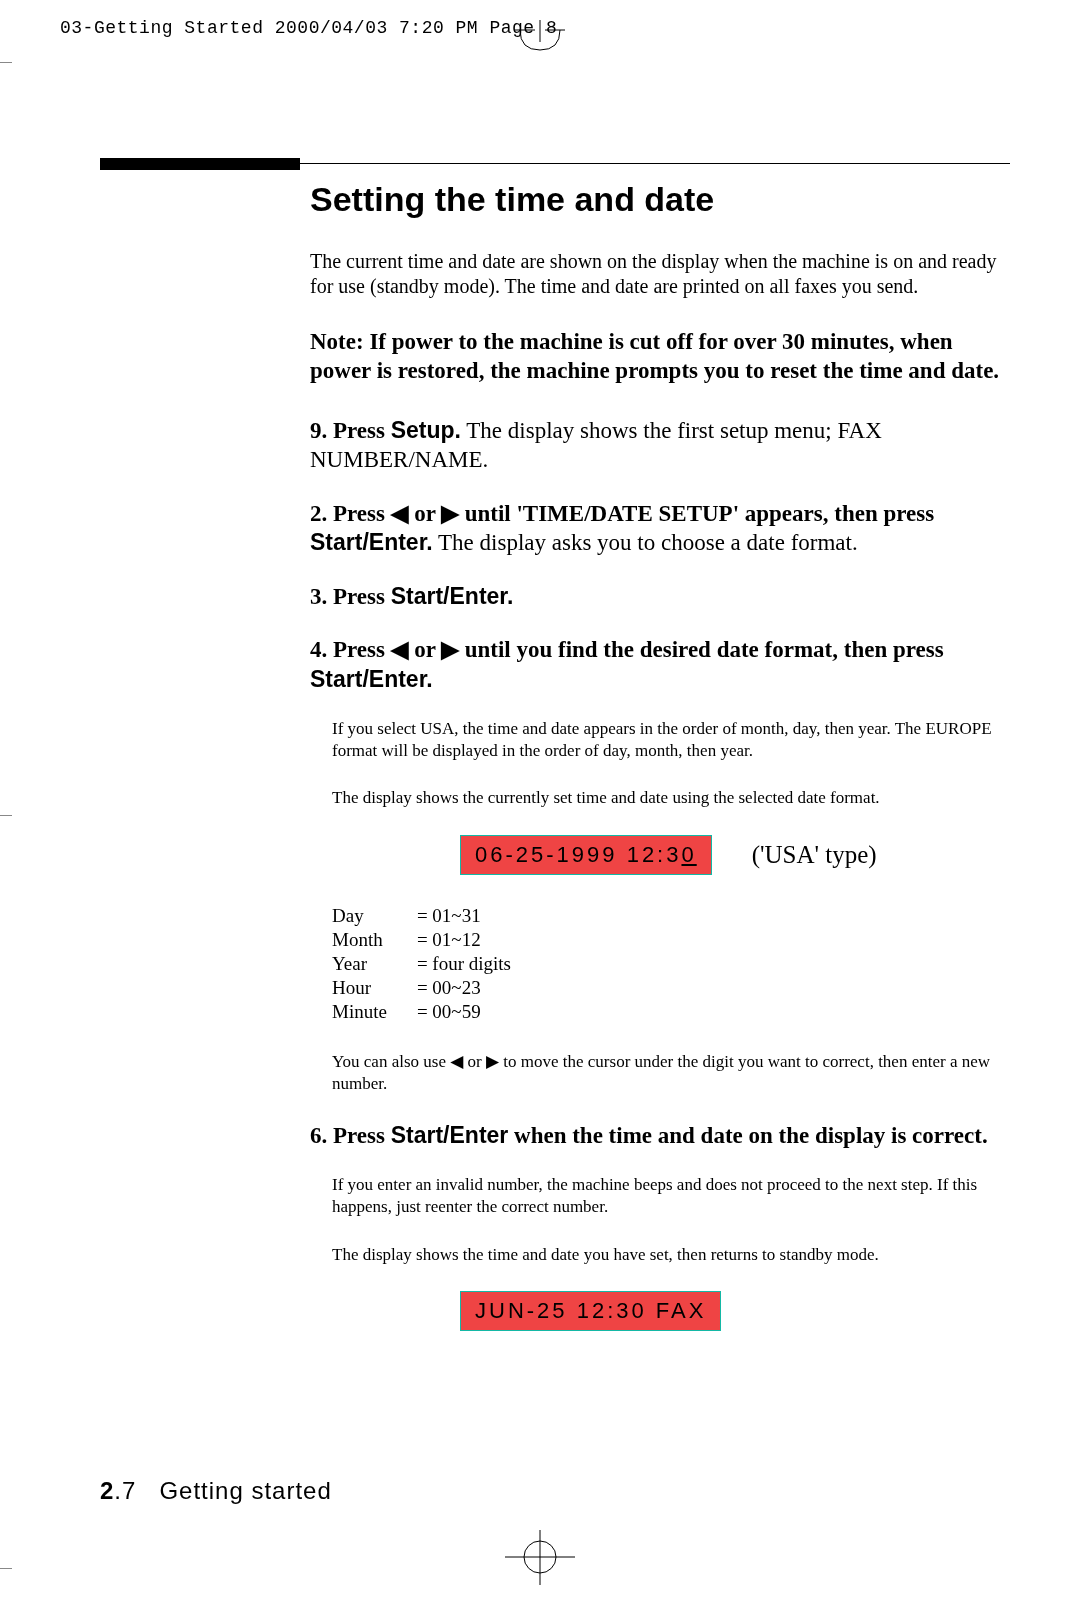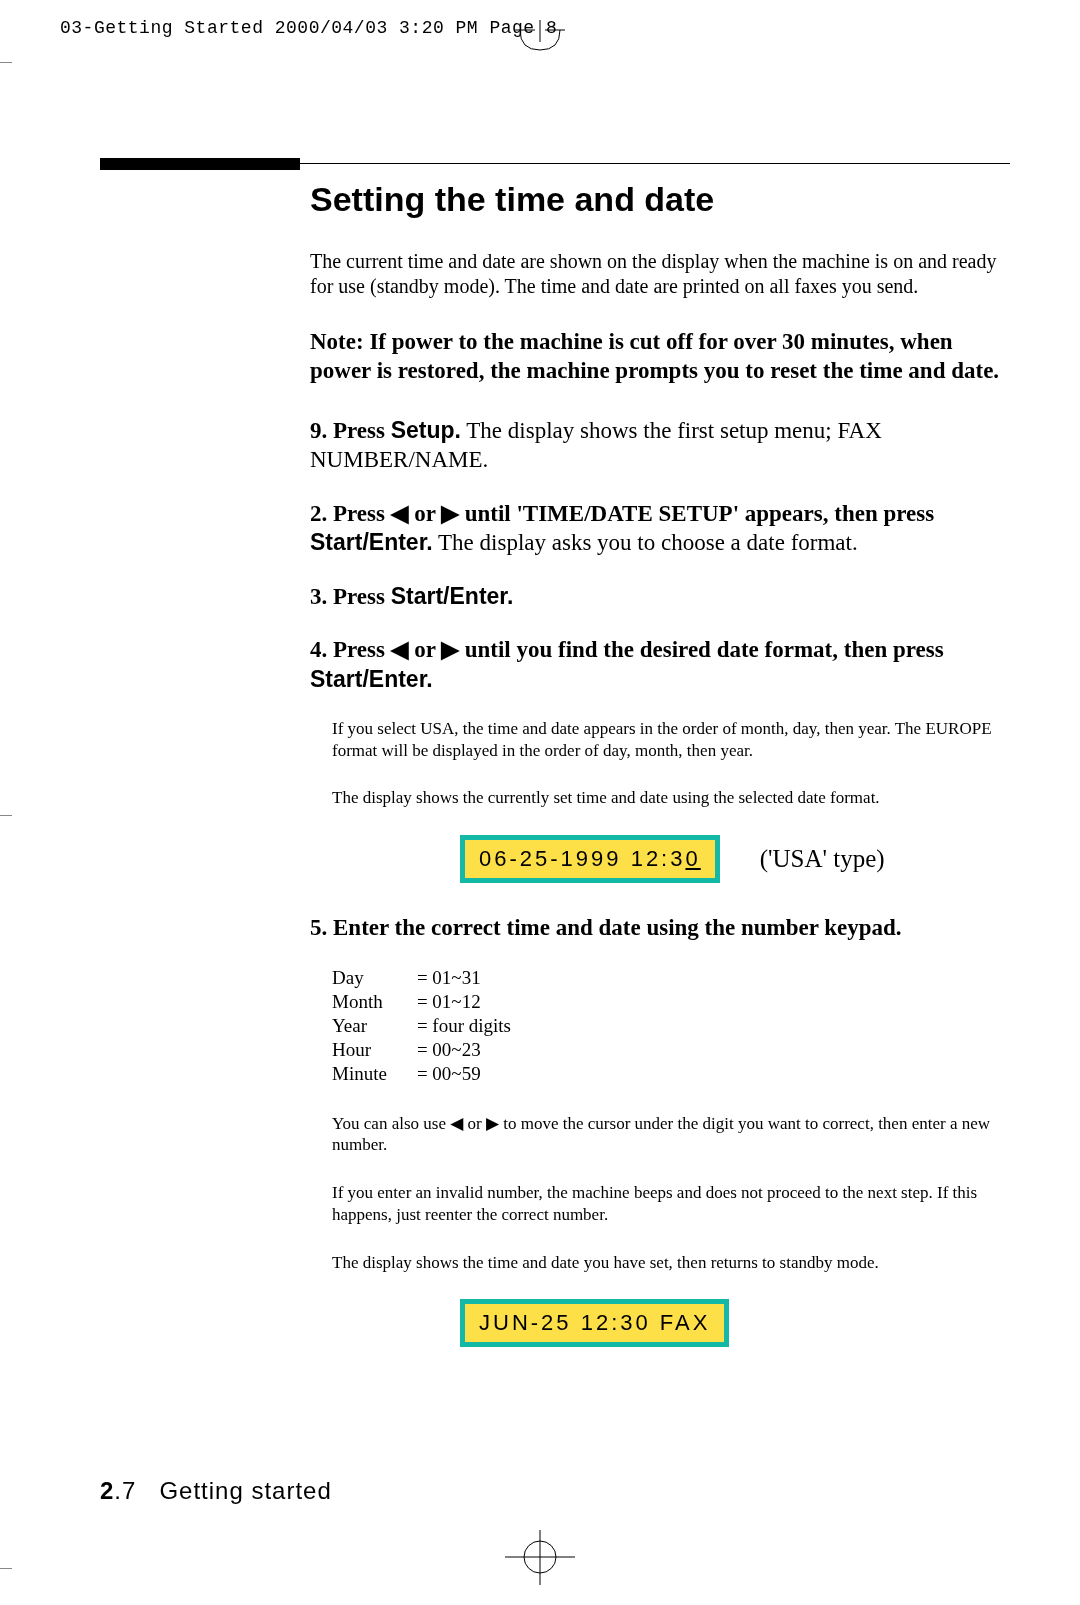--- a/index.html
+++ b/index.html
@@ -87,22 +87,22 @@
   .step .sans { font-family: Helvetica, Arial, sans-serif; font-weight: 700; }
   .arrow { font-family: Arial, sans-serif; }
   .indent { margin-left: 22px; font-size: 17px; line-height: 1.28; margin-top: 0; margin-bottom: 26px;}
   .lcd-row {
     margin: 0 0 30px 0;
     display: flex;
     align-items: center;
     padding-left: 150px;
   }
   .lcd {
-    background: #fde047;
-    border: 5px solid #14b8a6;
+    background: #ef4444;
+    border: 1px solid #14b8a6;
     padding: 6px 14px 6px 14px;
     font-family: Helvetica, Arial, sans-serif;
     font-size: 22px;
     letter-spacing: 3px;
   }
   .lcd .cursor { text-decoration: underline; }
   .lcd-note {
     font-size: 25px;
     margin-left: 40px;
   }
@@ -128,21 +128,21 @@
     border-top: 1px solid #888;
   }
 </style>
 </head>
 <body>
 
 <div class="side-tick" style="top:62px;"></div>
 <div class="side-tick" style="top:815px;"></div>
 <div class="side-tick" style="top:1568px;"></div>
 
-<div class="slug">03-Getting Started  2000/04/03 3:20 PM  Page 8</div>
+<div class="slug">03-Getting Started  2000/04/03 7:20 PM  Page 8</div>
 
 <div class="crop-top">
 <svg width="50" height="35">
       <line x1="25" y1="0" x2="25" y2="22" stroke="#000"></line>
       <line x1="0" y1="10" x2="20" y2="10" stroke="#000"></line>
       <line x1="30" y1="10" x2="50" y2="10" stroke="#000"></line>
       <path d="M5 10 Q5 30 25 30 Q45 30 45 10" fill="none" stroke="#000"></path>
     </svg>
 </div>
 
@@ -175,21 +175,20 @@
   </p>
 
   <p class="indent">If you select USA, the time and date appears in the order of month, day, then year. The EUROPE format will be displayed in the order of day, month, then year.</p>
   <p class="indent">The display shows the currently set time and date using the selected date format.</p>
 
   <div class="lcd-row">
     <span class="lcd"><span>06-25-1999 12:3</span><span class="cursor">0</span></span>
     <span class="lcd-note">('USA' type)</span>
   </div>
 
-  <p class="step"><span class="lead">5. Enter the correct time and date using the number keypad.</span></p>
 
   <table class="ranges">
     <tbody>
         <tr>
           <td>Day</td>
           <td>= 01~31</td>
         </tr>
     <tr>
           <td>Month</td>
           <td>= 01~12</td>
@@ -206,20 +205,23 @@
           <td>Minute</td>
           <td>= 00~59</td>
         </tr>
   </tbody>
     </table>
 
   <p class="indent">
     <span>You can also use </span><span class="arrow">◀</span><span> or </span><span class="arrow">▶</span><span> to move the cursor under the digit you want to correct, then enter a new number.</span>
   </p>
 
+  <p class="step">
+    <span class="lead">6. Press </span><span class="lead sans">Start/Enter</span><span class="lead"> when the time and date on the display is correct.</span>
+  </p>
 
   <p class="indent">If you enter an invalid number, the machine beeps and does not proceed to the next step. If this happens, just reenter the correct number.</p>
   <p class="indent">The display shows the time and date you have set, then returns to standby mode.</p>
 
   <div class="lcd-row">
     <span class="lcd">JUN-25 12:30 FAX</span>
   </div>
 </div>
 
 <div class="footer">

